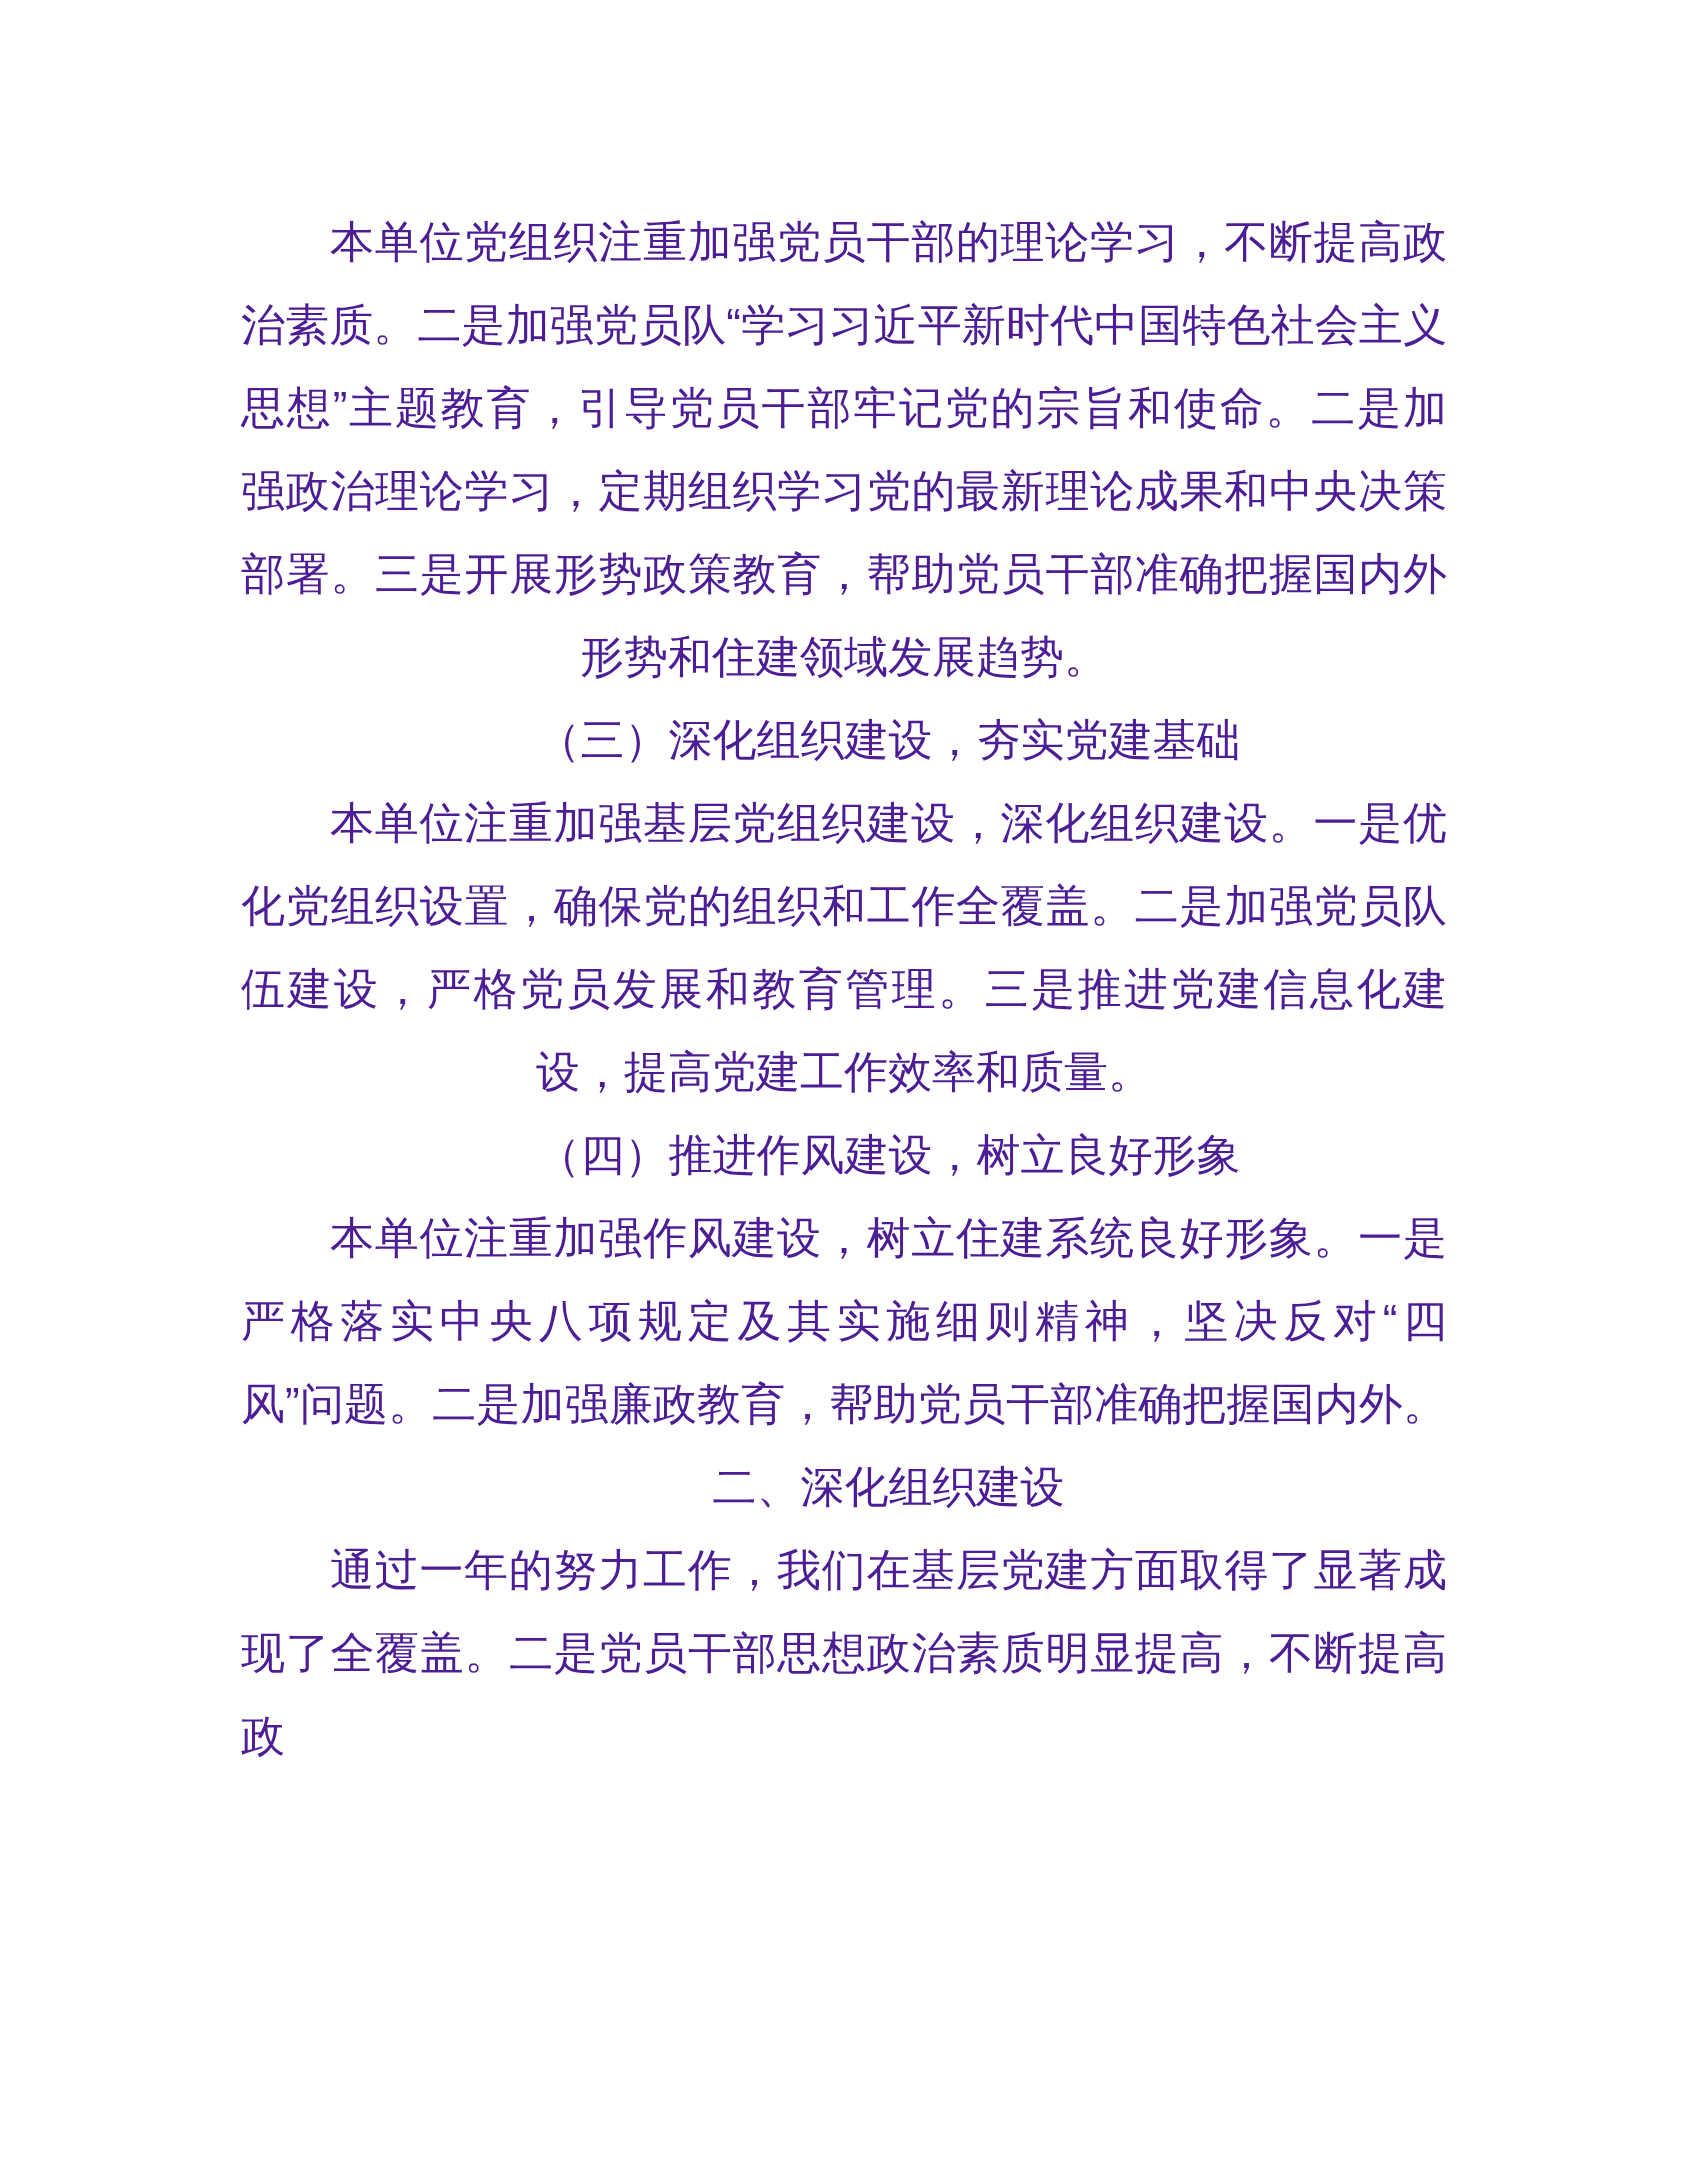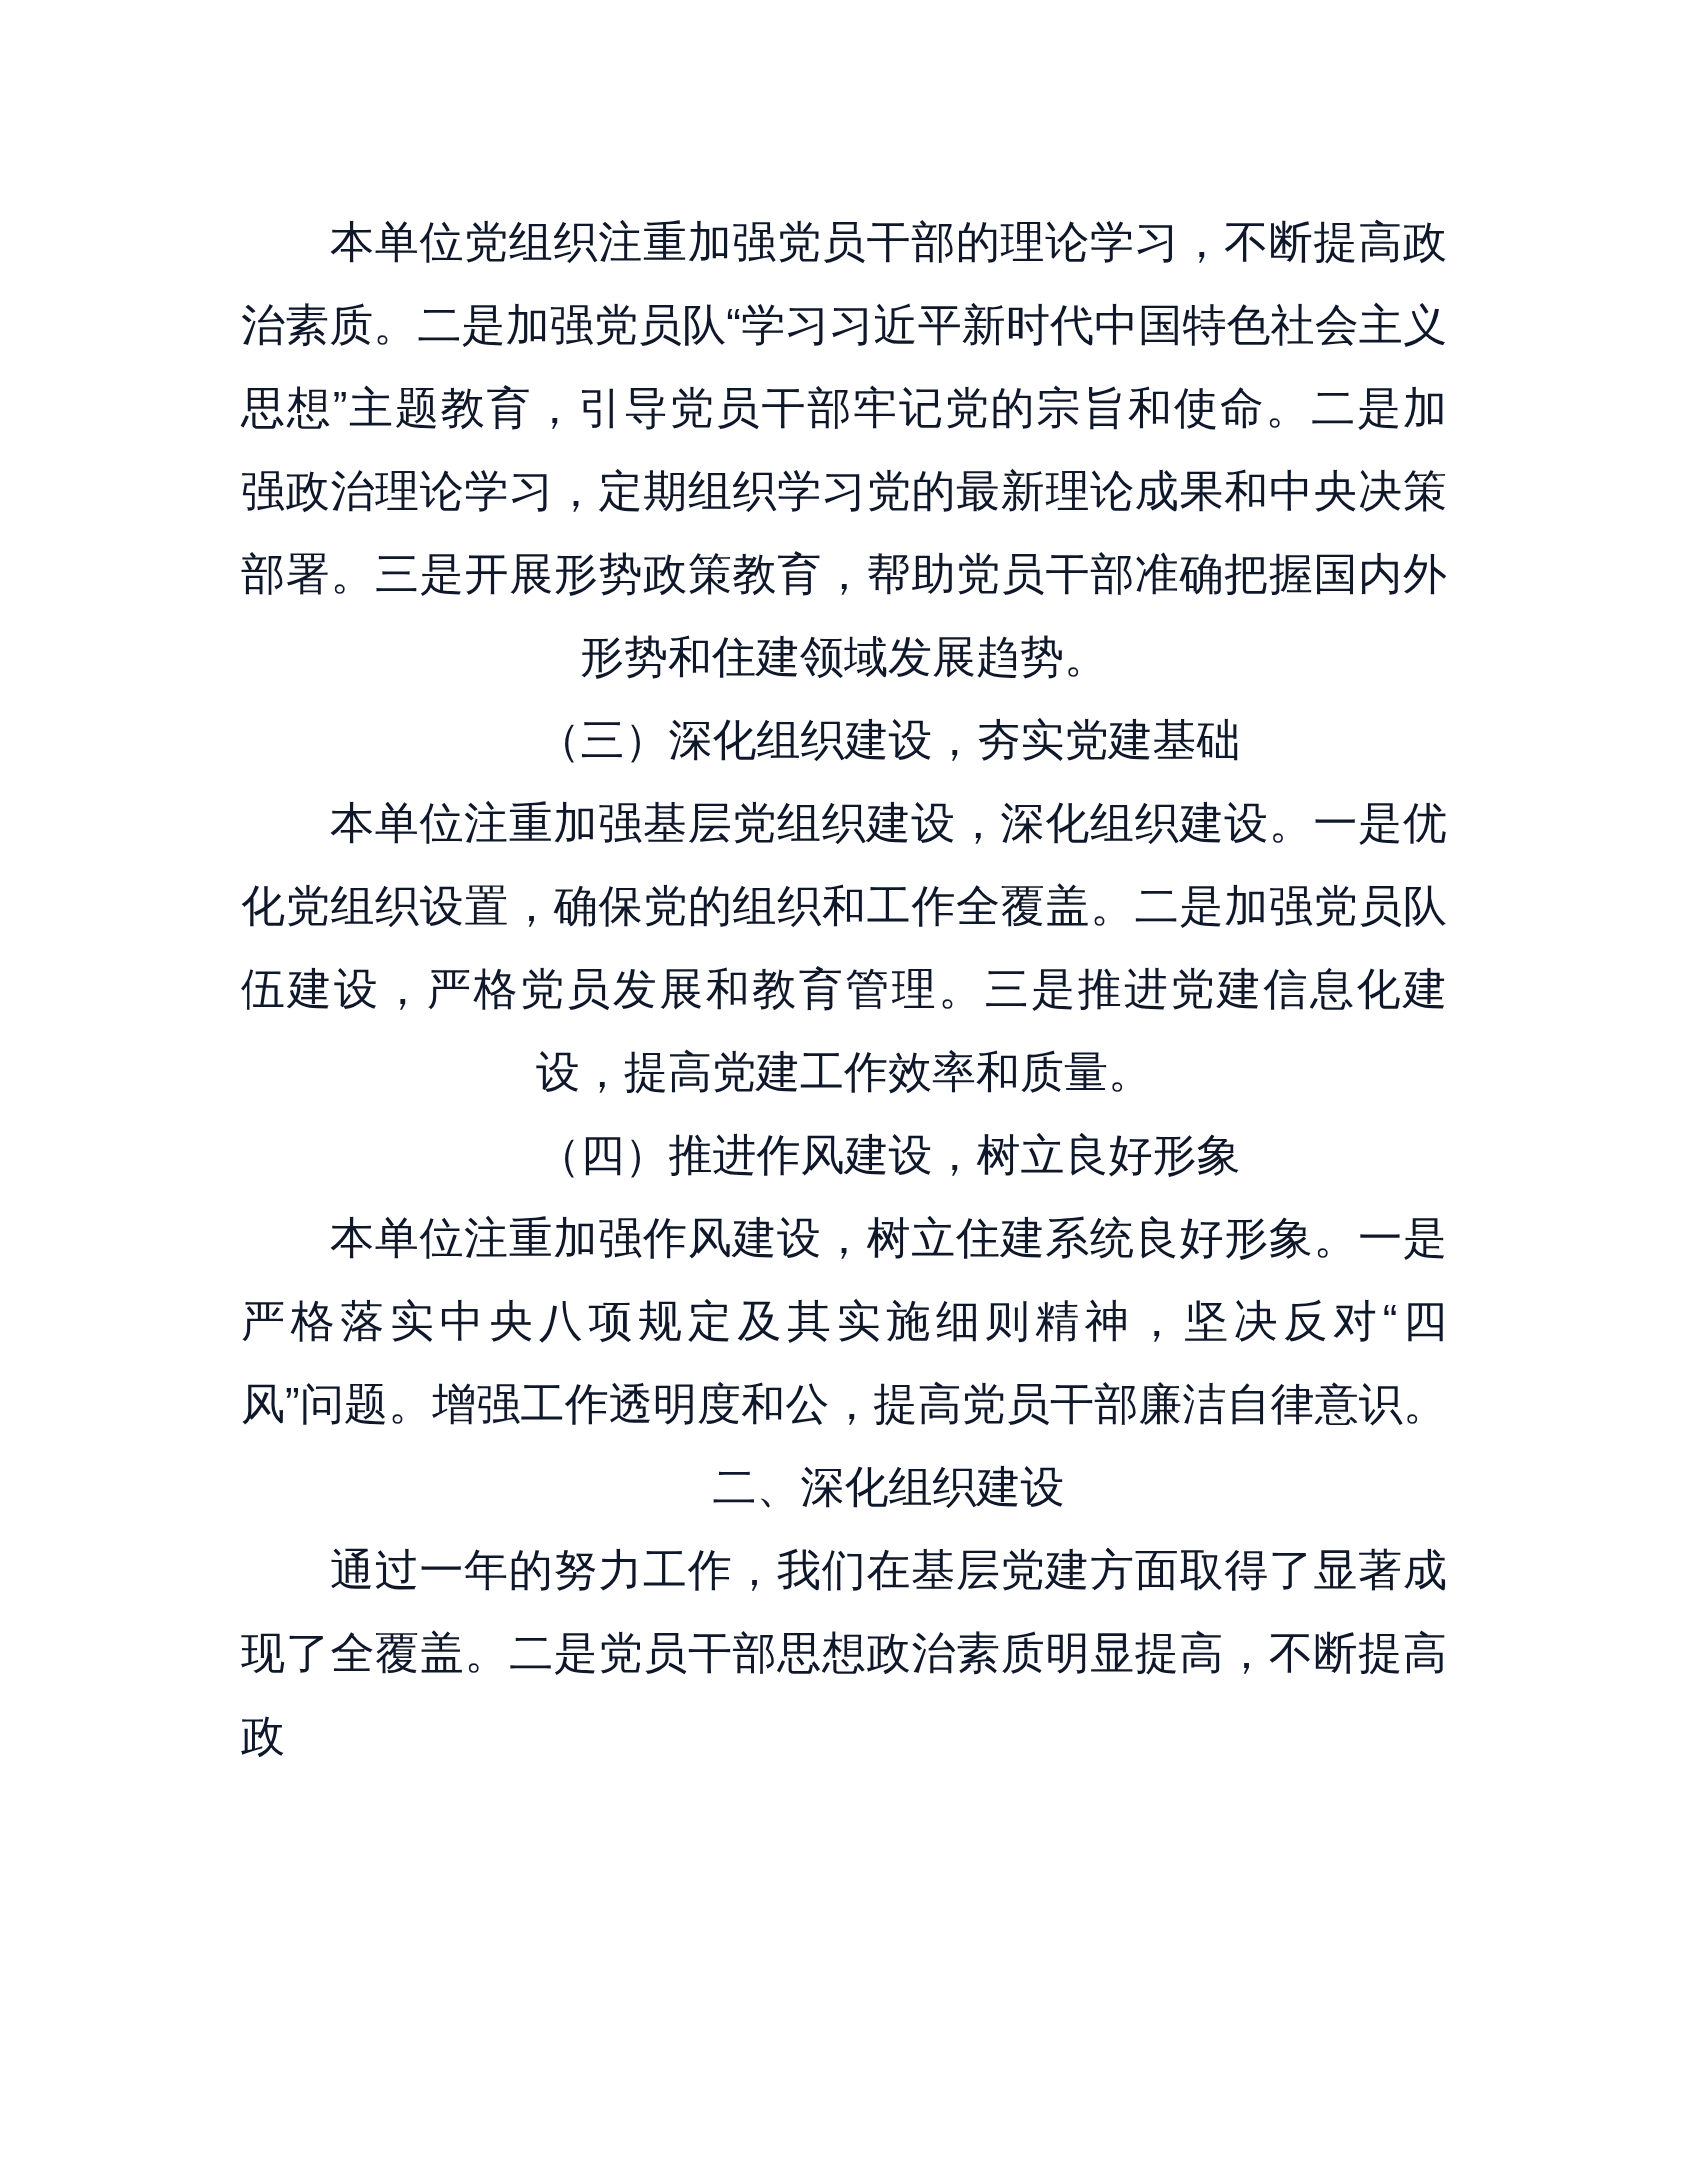--- a/index.html
+++ b/index.html
@@ -13,21 +13,21 @@
     height: 2178px;
     background: #ffffff;
     overflow: hidden;
     font-family: "Liberation Sans", "DejaVu Sans", sans-serif;
   }
   .content {
     position: absolute;
     left: 241px;
     top: 200px;
     width: 1206px;
-    color: #0f172a;
+    color: #4c1d95;
     font-size: 44px;
     line-height: 83px;
     font-weight: 400;
   }
   .line {
     width: 100%;
     text-align: center;
     white-space: nowrap;
   }
   
@@ -60,21 +60,21 @@
 
     <div class="line j ind">本单位注重加强基层党组织建设，深化组织建设。一是优</div>
     <div class="line j">化党组织设置，确保党的组织和工作全覆盖。二是加强党员队</div>
     <div class="line j">伍建设，严格党员发展和教育管理。三是推进党建信息化建</div>
     <div class="line">设，提高党建工作效率和质量。</div>
 
     <div class="line ind heading">（四）推进作风建设，树立良好形象</div>
 
     <div class="line j ind">本单位注重加强作风建设，树立住建系统良好形象。一是</div>
     <div class="line j">严格落实中央八项规定及其实施细则精神，坚决反对“四</div>
-    <div class="line j">风”问题。增强工作透明度和公，提高党员干部廉洁自律意识。</div>
+    <div class="line j">风”问题。二是加强廉政教育，帮助党员干部准确把握国内外。</div>
 
     <div class="line ind heading">二、深化组织建设</div>
 
     <div class="line j ind">通过一年的努力工作，我们在基层党建方面取得了显著成</div>
     <div class="line j">现了全覆盖。二是党员干部思想政治素质明显提高，不断提高政</div>
   </div>
 </div>
 
 
 </body></html>

